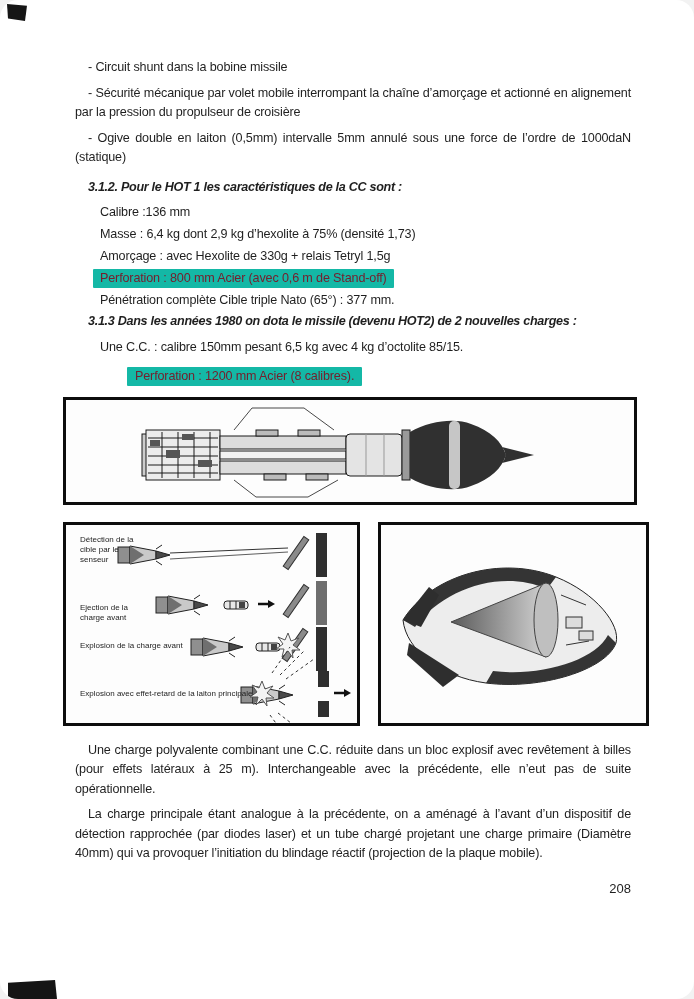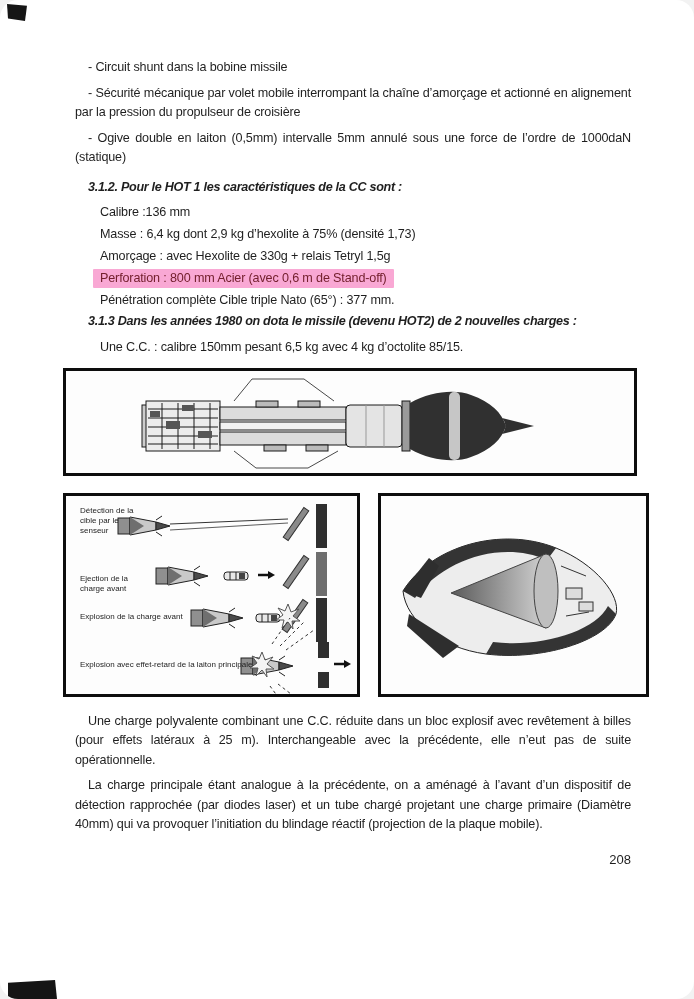--- a/index.html
+++ b/index.html
@@ -12,21 +12,21 @@
   .corner-mark{position:absolute;background:#151515;}
   .corner-mark.tl{left:7px;top:4px;width:20px;height:17px;clip-path:polygon(0 0,100% 10%,90% 100%,5% 86%);}
   .corner-mark.bl{left:8px;top:980px;width:49px;height:19px;clip-path:polygon(0 14%,96% 0,100% 100%,0 100%);}
   .content{position:absolute;left:75px;top:58px;width:556px;}
   p,h3{margin:0;font-size:12.6px;line-height:19.5px;letter-spacing:-0.15px;font-weight:normal;}
   .para{text-align:justify;text-indent:13px;margin-bottom:6px;}
   .heading{font-weight:bold;font-style:italic;text-align:justify;text-indent:13px;margin-bottom:4px;letter-spacing:-0.3px;}
   .heading.nowrap{white-space:nowrap;text-align:left;}
   .item{padding-left:25px;line-height:22px;}
   .item.indent2{padding-left:60px;}
-  .hl{display:inline-block;background:#f9a8d4;color:#74202e;padding:0 7px;margin-left:-7px;line-height:19px;border-radius:1px;}
+  .hl{display:inline-block;background:#14b8a6;color:#74202e;padding:0 7px;margin-left:-7px;line-height:19px;border-radius:1px;}
   .fig1{box-sizing:border-box;margin:10px 0 0 -12px;width:574px;height:108px;border:3px solid #0d0d0d;background:#fdfdfd;}
   .figrow{display:flex;gap:18px;margin:17px 0 0 -12px;}
   .figbox{box-sizing:border-box;border:3px solid #0d0d0d;background:#fdfdfd;position:relative;}
   .figbox.left{width:297px;height:204px;}
   .figbox.right{width:271px;height:204px;}
   .seq-label{position:absolute;font-size:8px;line-height:10px;color:#1d1d1d;letter-spacing:0;}
   .lbl1{left:14px;top:10px;width:62px;}
   .lbl2{left:14px;top:78px;width:68px;}
   .lbl3{left:14px;top:116px;width:170px;}
   .lbl4{left:14px;top:164px;width:238px;}
@@ -50,20 +50,21 @@
 
     <p class="item">Calibre :136 mm</p>
     <p class="item">Masse : 6,4 kg dont 2,9 kg d’hexolite à 75% (densité 1,73)</p>
     <p class="item">Amorçage : avec Hexolite de 330g + relais Tetryl 1,5g</p>
     <p class="item"><span class="hl">Perforation : 800 mm Acier (avec 0,6 m de Stand-off)</span></p>
     <p class="item">Pénétration complète Cible triple Nato (65°) : 377 mm.</p>
 
     <h3 class="heading nowrap" style="margin-top:1px;">3.1.3 Dans les années 1980 on dota le missile (devenu HOT2) de 2 nouvelles charges :</h3>
 
     <p class="item">Une C.C. : calibre 150mm pesant 6,5 kg avec 4 kg d’octolite 85/15.</p>
+    <p class="item indent2" style="margin-top:7px;"><span class="hl" style="padding:0 8px;margin-left:-8px;">Perforation : 1200 mm Acier (8 calibres).</span></p>
 
     <div class="fig1">
       <svg width="568" height="102" viewBox="0 0 568 102">
         <g stroke="#1a1a1a" stroke-width="1" fill="none">
           <rect x="76" y="34" width="6" height="42" fill="#cccccc"></rect>
           <rect x="80" y="30" width="74" height="50" fill="#ececec"></rect>
           <line x1="82" y1="38" x2="152" y2="38"></line>
             <line x1="82" y1="47" x2="152" y2="47"></line>
           <line x1="82" y1="56" x2="152" y2="56"></line>
             <line x1="82" y1="65" x2="152" y2="65"></line>

